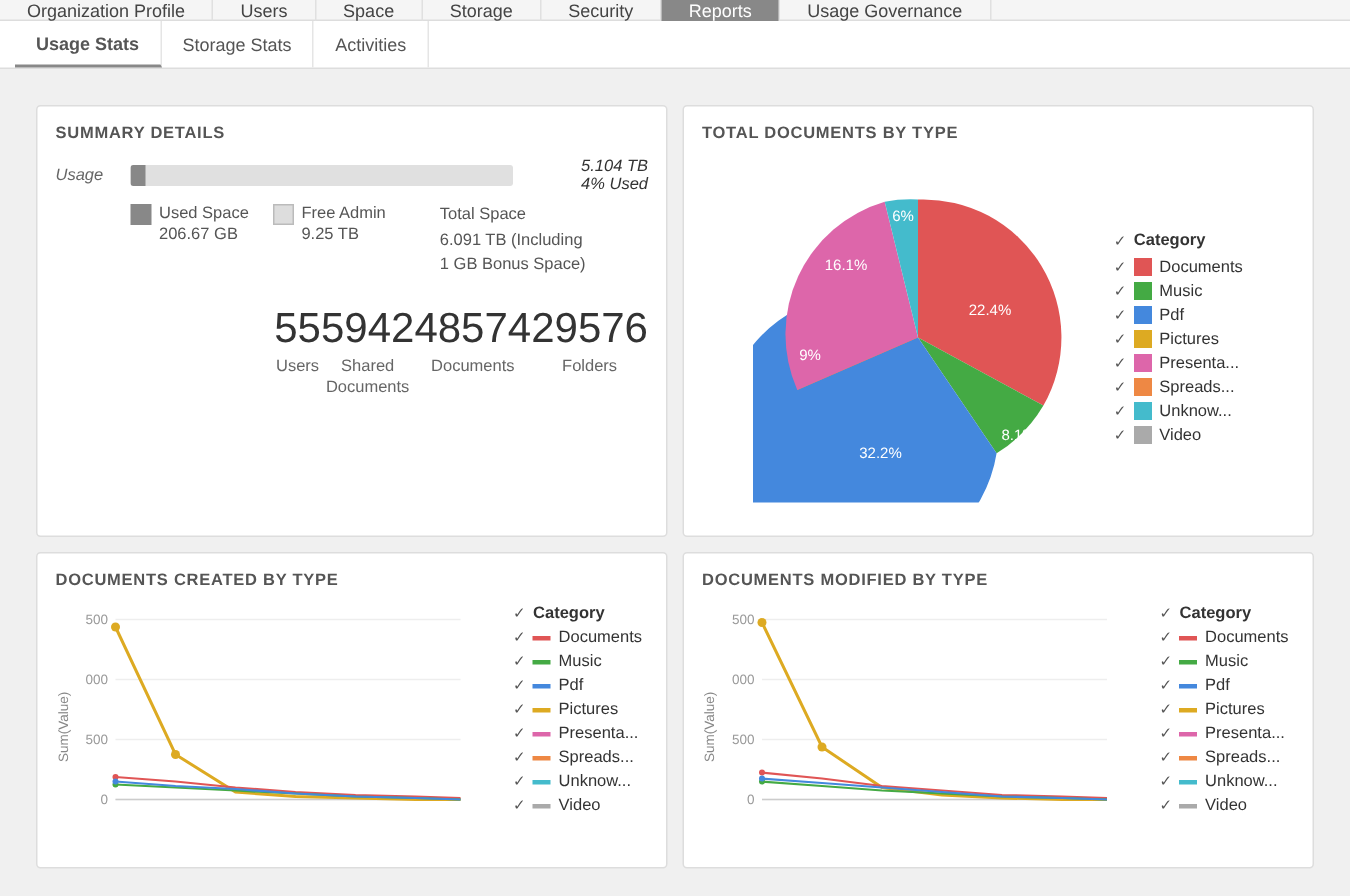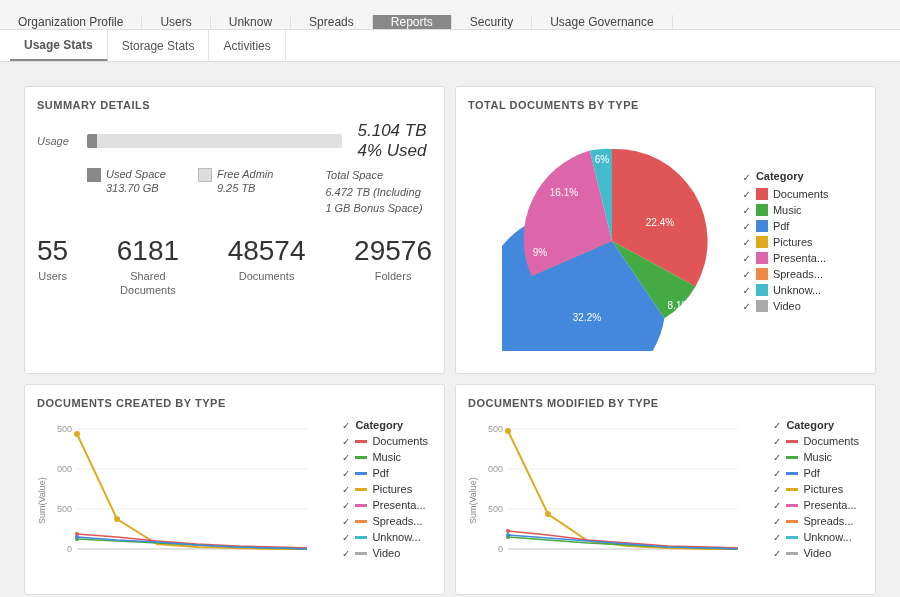--- a/index.html
+++ b/index.html
@@ -3,22 +3,22 @@
   <meta charset="utf-8">
   <style>
     * { box-sizing: border-box; margin: 0; padding: 0; }
     body { font-family: Arial, sans-serif; font-size: 12px; background: #f0f0f0; color: #333; }
 
     
     .top-nav {
       display: flex;
       background: #f5f5f5;
       border-bottom: 1px solid #ddd;
-      height: 30px;
-      align-items: flex-end;
+      height: 14px;
+      align-items: center;
     }
     .top-nav-item {
       padding: 0 18px;
       display: flex;
       align-items: center;
       cursor: pointer;
       font-size: 12px;
       color: #444;
       border-right: 1px solid #e0e0e0;
     }
@@ -92,44 +92,44 @@
       background: #e0e0e0;
       border-radius: 2px;
       overflow: hidden;
     }
     .usage-bar-fill {
       height: 100%;
       background: #888;
       width: 4%;
     }
     .usage-value {
-      font-size: 17px;
+      font-size: 11px;
       color: #333;
       white-space: nowrap;
-      text-align: center;
+      text-align: right;
       min-width: 80px;
     }
     .legend-item {
       display: flex;
       align-items: flex-start;
       gap: 5px;
       font-size: 11px;
       color: #555;
     }
     .legend-box {
       width: 14px;
       height: 14px;
       margin-top: 1px;
       flex-shrink: 0;
     }
     .legend-text { line-height: 1.3; }
 
     .stats-row {
       display: flex;
-      justify-content: space-between;
+      justify-content: flex-end;
       margin-top: 20px;
       text-align: center;
     }
     .stat-item .stat-num {
       font-size: 28px;
       font-weight: 300;
       color: #333;
       line-height: 1;
     }
     .stat-item .stat-lbl {
@@ -216,24 +216,24 @@
       line-height: 1.5;
       margin-left: 20px;
     }
   </style>
 </head>
 <body>
 
 <div class="top-nav">
   <div class="top-nav-item">Organization Profile</div>
   <div class="top-nav-item">Users</div>
-  <div class="top-nav-item">Unknow</div>
-  <div class="top-nav-item">Spreads</div>
+  <div class="top-nav-item">Space</div>
+  <div class="top-nav-item">Storage</div>
+  <div class="top-nav-item">Security</div>
   <div class="top-nav-item active">Reports</div>
-  <div class="top-nav-item">Security</div>
   <div class="top-nav-item">Usage Governance</div>
 </div>
 
 <div class="sub-nav">
   <div class="sub-nav-item active">Usage Stats</div>
   <div class="sub-nav-item">Storage Stats</div>
   <div class="sub-nav-item">Activities</div>
 </div>
 
 <div class="main-content">
@@ -245,49 +245,49 @@
       <span class="usage-label">Usage</span>
       <div class="usage-bar-container">
         <div class="usage-bar-fill"></div>
       </div>
       <div class="usage-value">
         <div>5.104 TB</div>
         <div>4% Used</div>
       </div>
     </div>
 
-    <div style="display:flex; align-items:flex-start; margin-left:50px; gap:32px;font-style:italic;">
+    <div style="display:flex; align-items:flex-start; margin-left:50px; gap:16px;">
       <div class="legend-item">
         <div class="legend-box" style="background:#888;"></div>
         <div class="legend-text">
           <div>Used Space</div>
-          <div>313.70 GB</div>
+          <div>206.67 GB</div>
         </div>
       </div>
       <div class="legend-item">
         <div class="legend-box" style="background:#ddd; border:1px solid #bbb;"></div>
         <div class="legend-text">
           <div>Free Admin</div>
           <div>9.25 TB</div>
         </div>
       </div>
       <div class="total-space-block">
         <div>Total Space</div>
-        <div>6.472 TB (Including</div>
+        <div>6.091 TB (Including</div>
         <div>1 GB Bonus Space)</div>
       </div>
     </div>
 
     <div class="stats-row">
       <div class="stat-item">
         <div class="stat-num">55</div>
         <div class="stat-lbl">Users</div>
       </div>
       <div class="stat-item">
-        <div class="stat-num">6181</div>
+        <div class="stat-num">5942</div>
         <div class="stat-lbl">Shared<br>Documents</div>
       </div>
       <div class="stat-item">
         <div class="stat-num">48574</div>
         <div class="stat-lbl">Documents</div>
       </div>
       <div class="stat-item">
         <div class="stat-num">29576</div>
         <div class="stat-lbl">Folders</div>
       </div>

